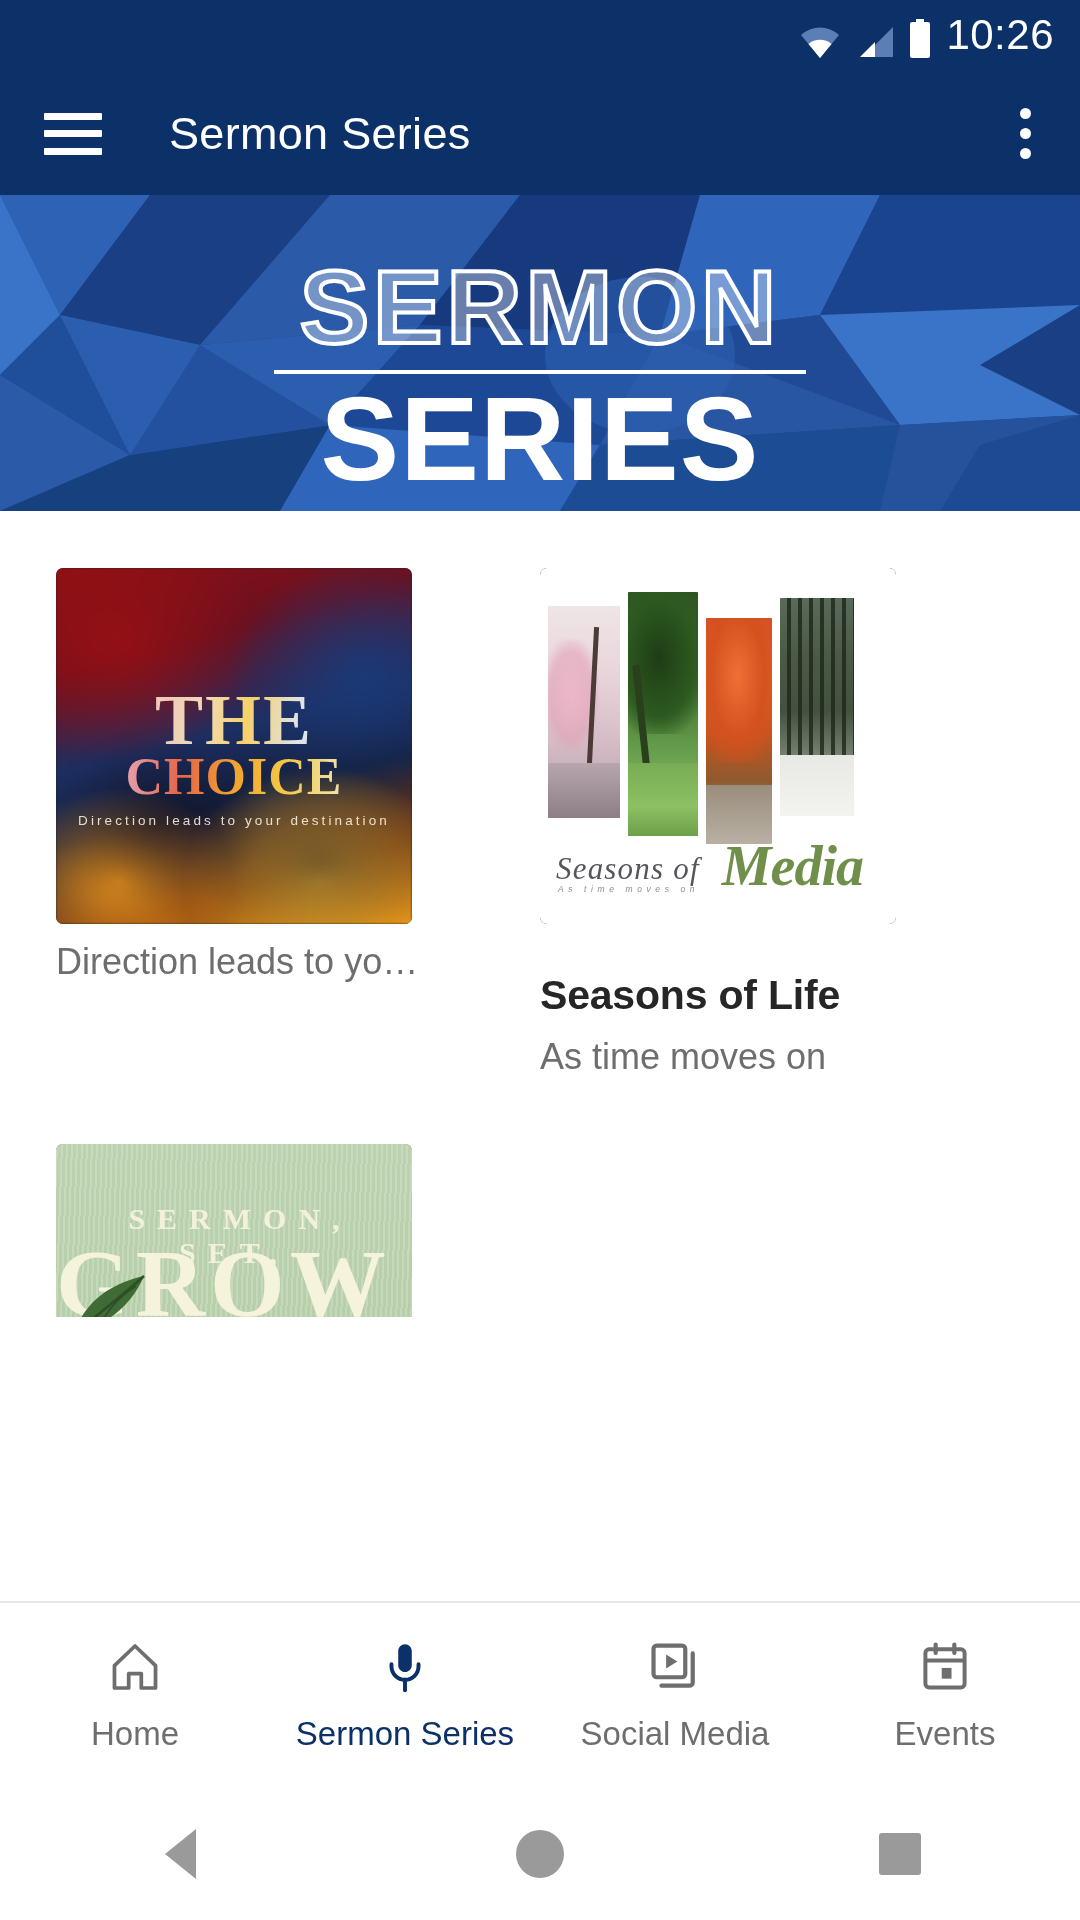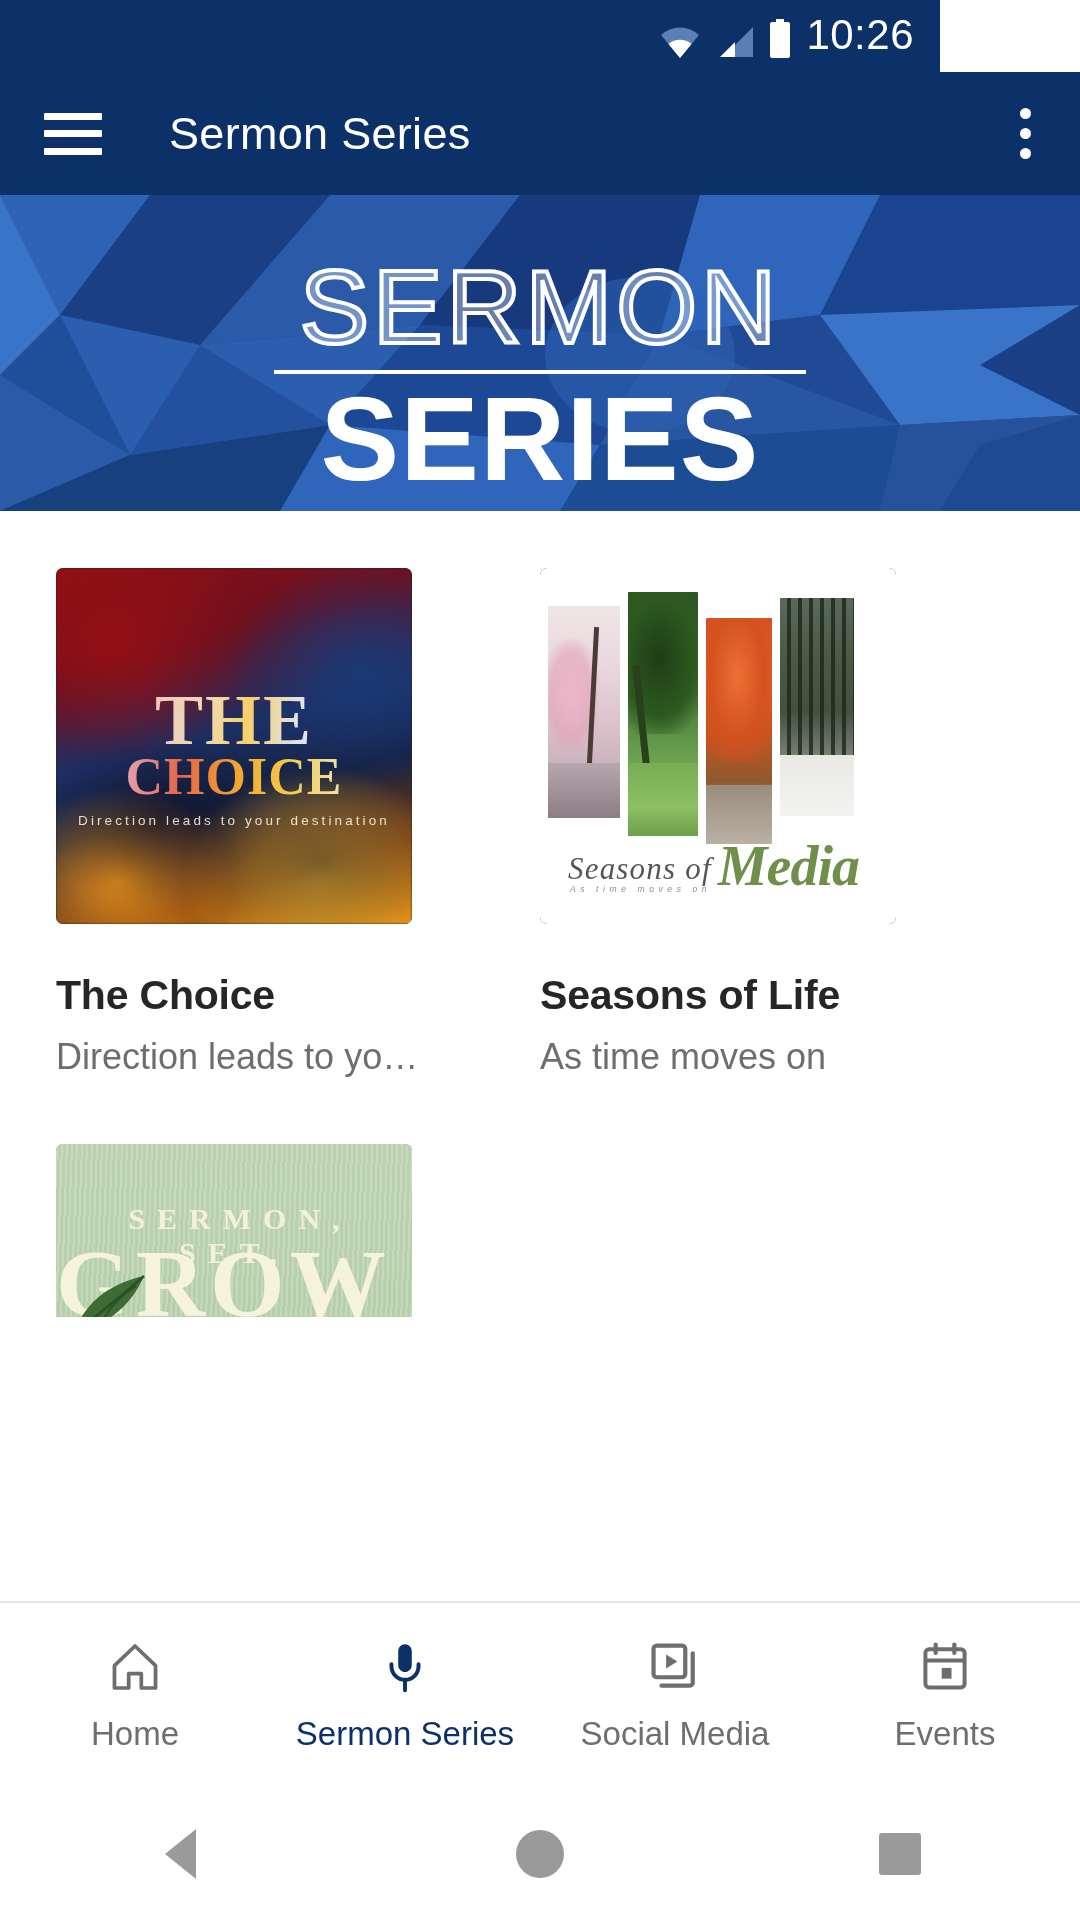--- a/index.html
+++ b/index.html
@@ -6,21 +6,21 @@
   html, body {
     width:1080px; height:1920px;
     background:#ffffff;
     font-family:"Liberation Sans", sans-serif;
     overflow:hidden;
   }
   .screen { position:relative; width:1080px; height:1920px; background:#fff; }
 
   
   .status-bar {
-    position:absolute; top:0; left:0; width:940px; height:72px;
+    position:absolute; top:0; left:0; width:1080px; height:72px;
     background:#0B3168; display:flex; align-items:center;
     justify-content:flex-end; padding-right:26px; gap:14px;
   }
   .status-icons { display:flex; align-items:flex-end; gap:13px; height:46px; }
   .sb-icon { display:block; }
   .status-time {
     color:#ffffff; font-size:42px; letter-spacing:0.5px;
     line-height:1; font-family:"Liberation Sans", sans-serif;
     padding-bottom:3px;
   }
@@ -51,21 +51,21 @@
     position:absolute; top:195px; left:0; width:1080px; height:316px;
     overflow:hidden; background:#1c4c94;
   }
   .hero svg.poly { position:absolute; inset:0; width:100%; height:100%; display:block; }
   .hero-text {
     position:absolute; inset:0; display:flex; flex-direction:column;
     align-items:center; justify-content:center; padding-top:6px;
   }
   .hero-sermon {
     font-family:"Liberation Sans", sans-serif;
-    font-size:104px; font-weight:normal; letter-spacing:4px;
+    font-size:104px; font-weight:bold; letter-spacing:4px;
     color:transparent;
     -webkit-text-stroke:4px #ffffff;
     line-height:1.02;
     text-shadow:0 0 1px rgba(255,255,255,0.35);
     margin-top:40px;
   }
   .hero-rule { width:532px; height:4px; background:#ffffff; margin:9px 0 6px 0; }
   .hero-series {
     font-family:"Liberation Sans", sans-serif;
     font-size:118px; font-weight:bold; letter-spacing:1px;
@@ -178,22 +178,22 @@
     filter:blur(1px); }
   .p3 .path { position:absolute; left:0; bottom:0; width:100%; height:26%;
     background:linear-gradient(180deg,#9a8d7d 0%,#b9b0a3 100%); }
   .p4 .sky { position:absolute; inset:0;
     background:linear-gradient(180deg,#5a6b5c 0%,#44553f 28%,#3b4a38 52%,#8d9486 76%,#d9dbd4 100%); }
   .p4 .trees { position:absolute; left:-6%; top:0; width:112%; height:74%;
     background:repeating-linear-gradient(90deg, rgba(32,42,30,0.85) 0px, rgba(32,42,30,0.85) 4px, rgba(90,104,84,0.25) 4px, rgba(90,104,84,0.25) 11px); }
   .p4 .snow { position:absolute; left:0; bottom:0; width:100%; height:28%;
     background:linear-gradient(180deg,#e8e9e4 0%,#f3f3ef 100%); }
   .seasons-cap {
-    position:absolute; left:28px; bottom:40px; width:336px;
-    display:flex; align-items:flex-end; gap:6px;margin-top:8px;
+    position:absolute; left:16px; bottom:40px; width:336px;
+    display:flex; align-items:flex-end; gap:22px;margin-top:8px;
   }
   .seasons-of {
     font-family:"Liberation Serif", serif; font-style:italic;
     font-size:31px; color:#55565a; letter-spacing:1.2px;
     line-height:1; position:relative;
   }
   .seasons-sub {
     position:absolute; left:2px; top:32px;
     font-family:"Liberation Sans", sans-serif; font-size:8.5px;
     letter-spacing:4.6px; color:#8b8c90; white-space:nowrap;
@@ -332,21 +332,20 @@
           <div class="art-choice">
             <div class="bg"></div>
             <div class="swirl"></div>
             <div class="txt">
               <div class="the">THE</div>
               <div class="choice">CHOICE</div>
               <div class="tag">Direction leads to your destination</div>
             </div>
           </div>
         </div>
-        <div class="card-title">The Choice</div>
         <div class="card-sub">Direction leads to yo…</div>
       </div>
 
       <div class="card">
         <div class="thumb">
           <div class="art-seasons">
             <div class="seasons-panels">
               <div class="panel p1">
                 <div class="sky"></div>
                   <div class="blossom"></div>

